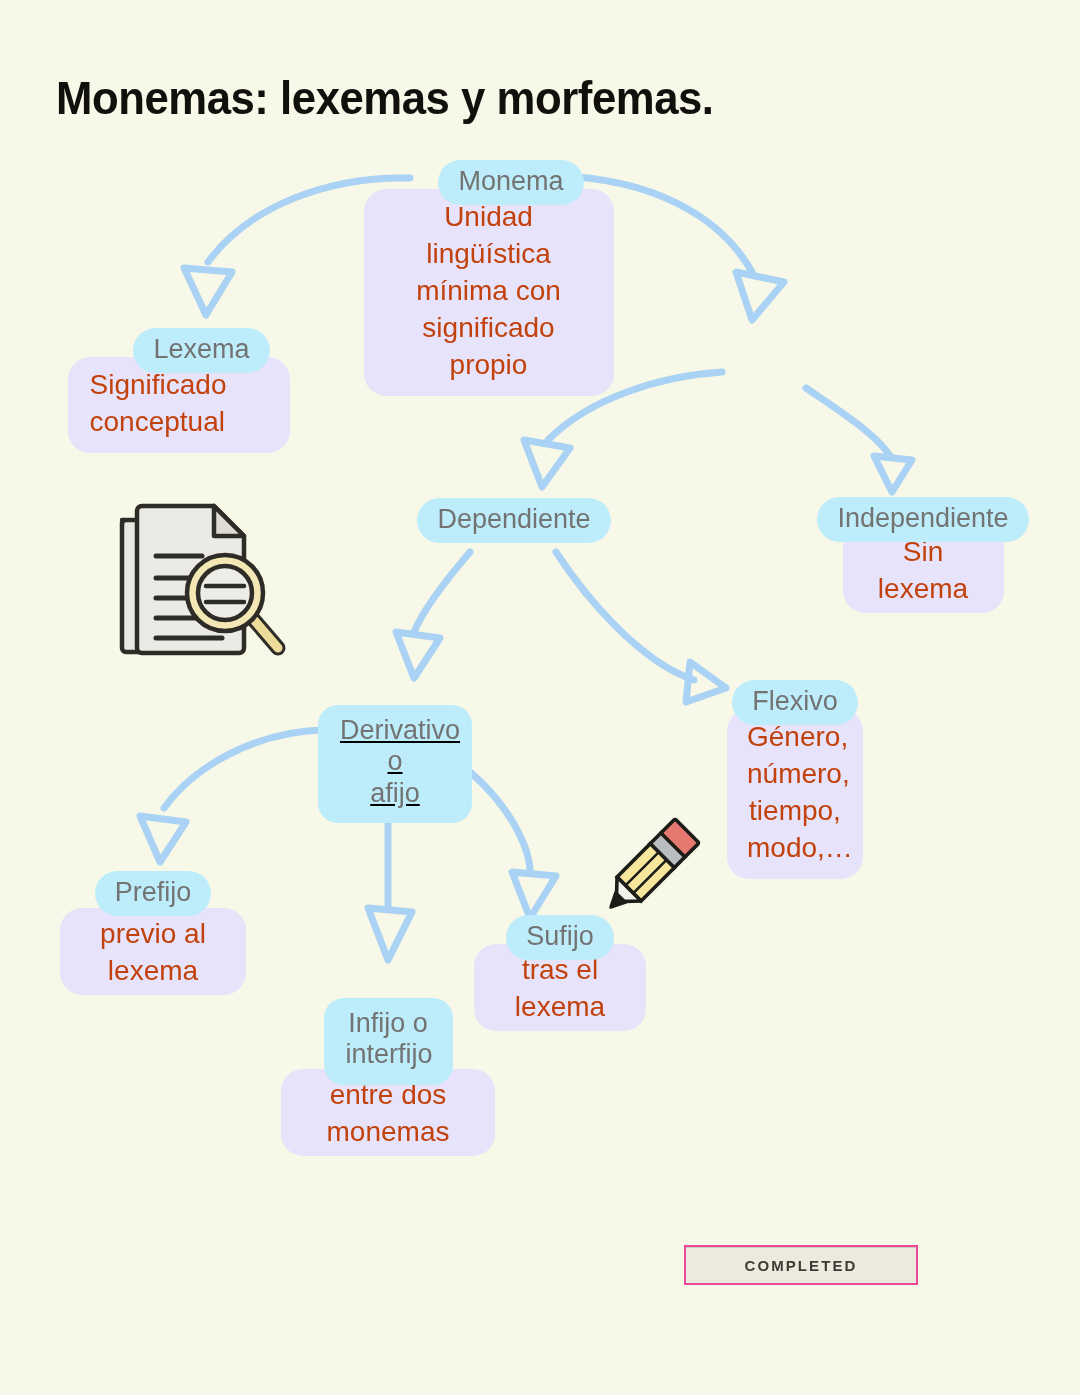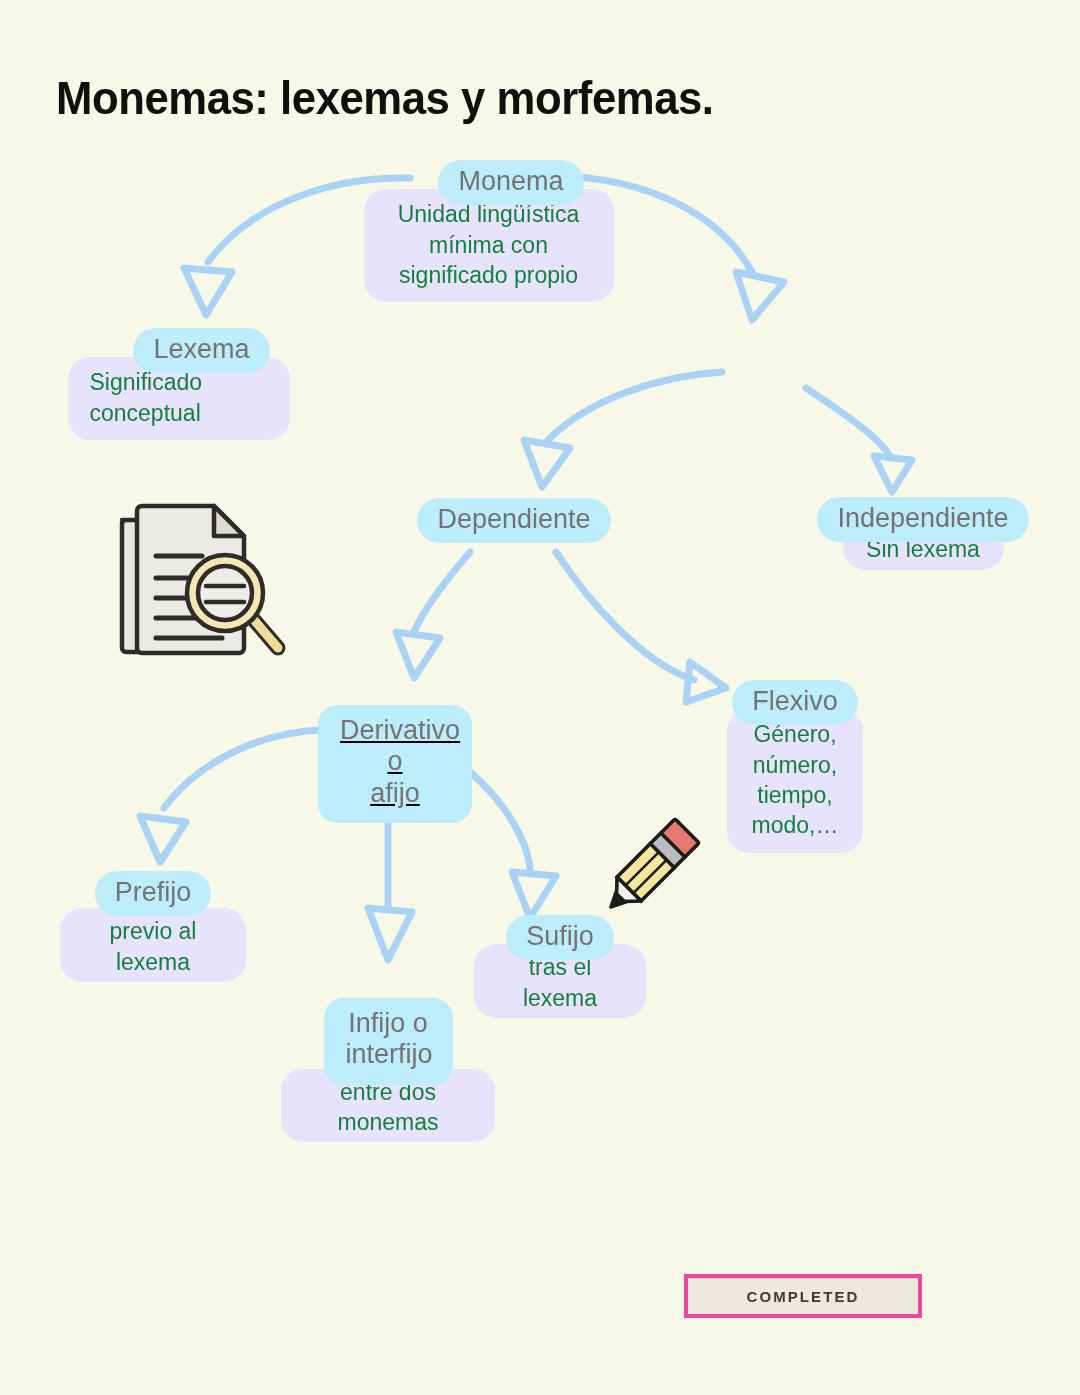--- a/index.html
+++ b/index.html
@@ -66,22 +66,22 @@
     z-index: 3;
   }
   .pill.block {
     border-radius: 20px;
     padding: 10px 22px 14px 22px;
   }
   .desc {
     background: #e6e3fa;
     border-radius: 22px;
     padding: 10px 20px 12px 20px;
-    font-size: 23px;
-    color: #15803d;
+    font-size: 28px;
+    color: #c2410c;
     line-height: 1.32;
     text-align: center;
     white-space: pre-line;
     margin-top: -16px;
     position: relative;
     z-index: 2;
   }
   .desc.left {
     text-align: left;
   }
@@ -95,30 +95,29 @@
   }
 
   
   .completed-btn {
     position: absolute;
     left: 684px;
     top: 1245px;
     width: 230px;
     height: 36px;
     background: #eceade;
-    border: 4px solid #ec4899;
+    border: 2px solid #ec4899;
     box-shadow: 0 1px 0 #cfcdbf inset;
     display: flex;
     align-items: center;
     justify-content: center;
     font-size: 15px;
     letter-spacing: 2.1px;
     color: #3c3c34;
     font-weight: 600;
-    margin-top: 29px;
   }
 </style>
 </head>
 <body>
 
 <div id="canvas">
 
   <div class="title">Monemas: lexemas y morfemas.</div>
 
   <svg id="arrows" viewBox="0 0 1080 1395" xmlns="http://www.w3.org/2000/svg">

